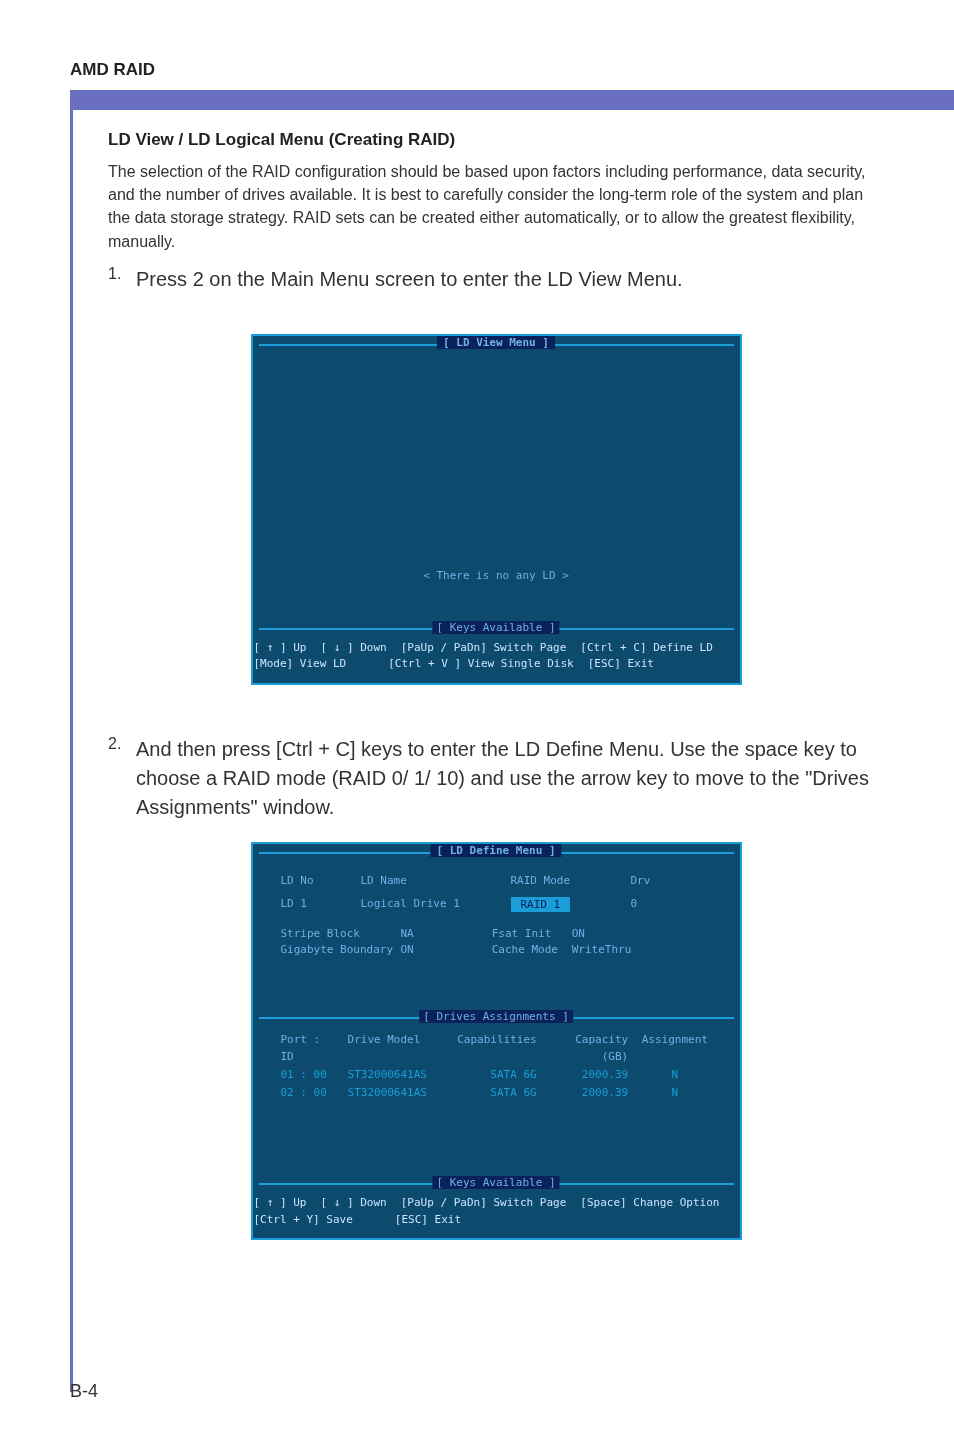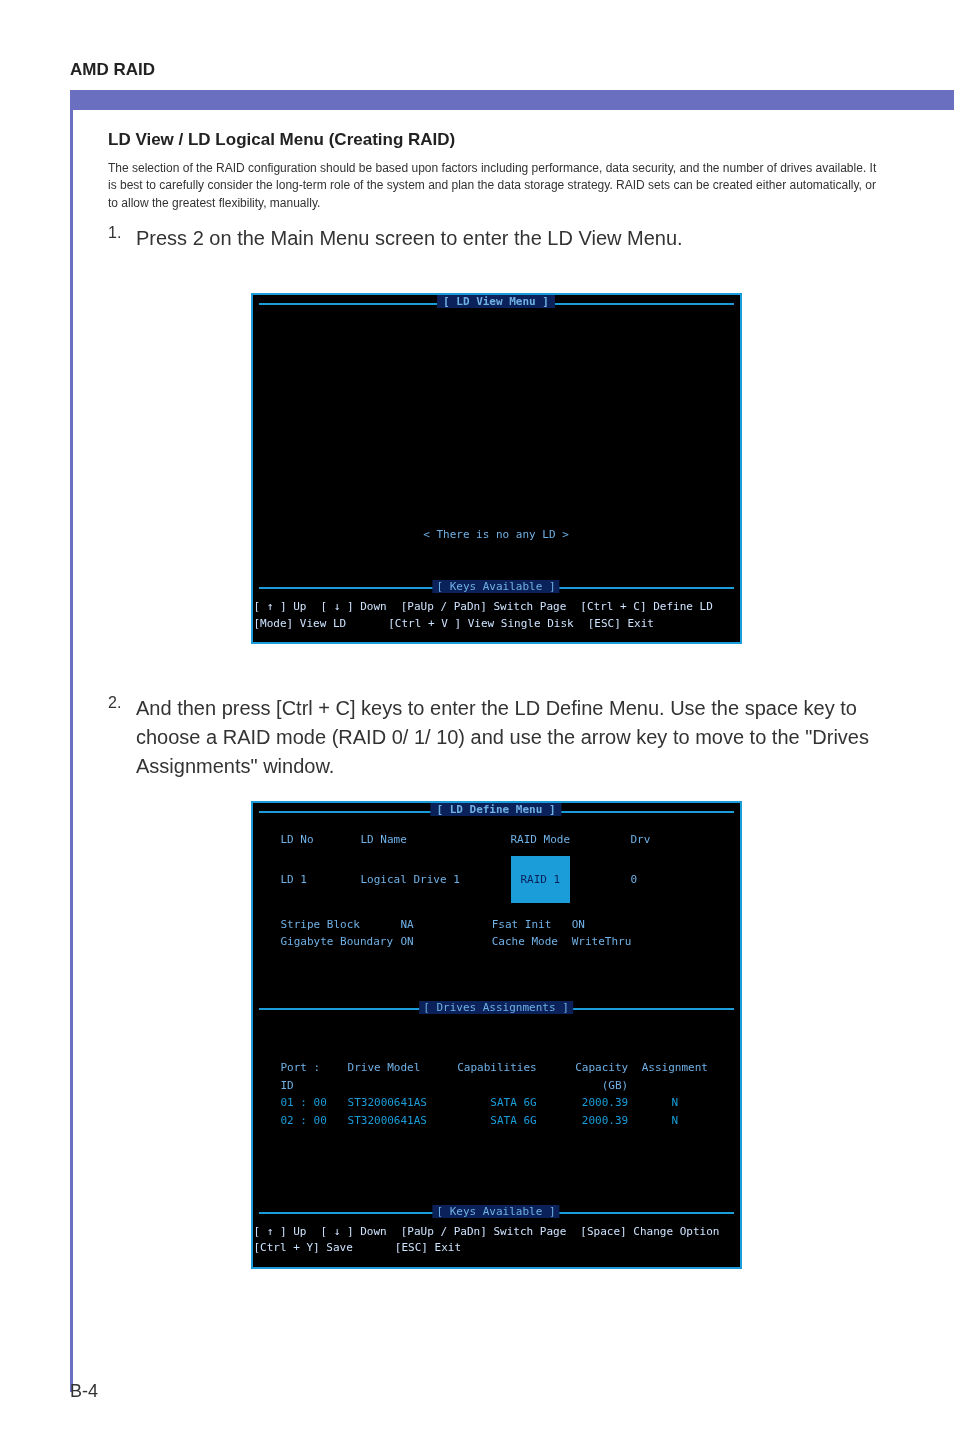--- a/index.html
+++ b/index.html
@@ -37,21 +37,21 @@
     border-left: 3px solid #6a6fbf;
     padding: 40px 30px 0 35px;
   }
   .section-title {
     font-weight: bold;
     font-size: 17px;
     color: #222;
     margin-bottom: 10px;
   }
   .body-text {
-    font-size: 12px;
+    font-size: 16px;
     line-height: 1.45;
     color: #333;
     margin-bottom: 12px;
   }
   .step-row {
     display: flex;
     margin-bottom: 8px;
   }
   .step-num {
     width: 28px;
@@ -59,21 +59,21 @@
     font-size: 16px;
   }
   .step-text {
     font-size: 20px;
     line-height: 1.45;
   }
   
   .bios-screen {
     width: 491px;
     margin: 40px auto 50px auto;
-    background: #000000;
+    background: #0c4a6e;
     border: 2px double #1a9dd9;
     padding: 0;
     position: relative;
     font-family: "Lucida Console", Monaco, monospace;
     font-size: 11px;
     color: #1a9dd9;
   }
   .bios-title-wrap {
     position: relative;
     height: 16px;
@@ -139,30 +139,29 @@
   }
   .bios-footer span { white-space: nowrap; }
   
   .bios-define-top {
     padding: 14px 28px 12px 28px;
     color: #6fb0e5;
   }
   .def-row {
     display: flex;
     margin-bottom: 10px;
-    align-items: center;
   }
   .def-col1 { width: 80px; }
   .def-col2 { width: 150px; }
   .def-col3 { width: 120px; }
   .def-col4 { width: 80px; }
   .raid-select {
     background: #1a9dd9;
     color: #0b2159;
-    padding: 17px 10px;
+    padding: 1px 10px;
     display: inline-block;
   }
   .def-settings {
     display: flex;
     gap: 78px;
     padding-top: 4px;
   }
   .def-settings-col { line-height: 1.5; }
   .def-settings-col .k { display: inline-block; width: 120px; }
   .def-settings-col .v { color: #6fb0e5; }
@@ -267,21 +266,21 @@
         </div>
       </div>
     </div>
 
     <div class="bios-sep-wrap">
       <div class="bios-sep-line"></div>
       <div class="bios-sep-label">[  Drives Assignments  ]</div>
     </div>
 
     <div class="drives-table">
-      <div class="drives-header" style="color:#6fb0e5;margin-top:37px;">
+      <div class="drives-header" style="color:#6fb0e5;">
         <div class="dc1">Port  : ID</div>
         <div class="dc2">Drive Model</div>
         <div class="dc3">Capabilities</div>
         <div class="dc4">Capacity (GB)</div>
         <div class="dc5">Assignment</div>
       </div>
       <div class="drives-row">
         <div class="dc1">01 : 00</div>
         <div class="dc2">ST32000641AS</div>
         <div class="dc3">SATA 6G</div>

